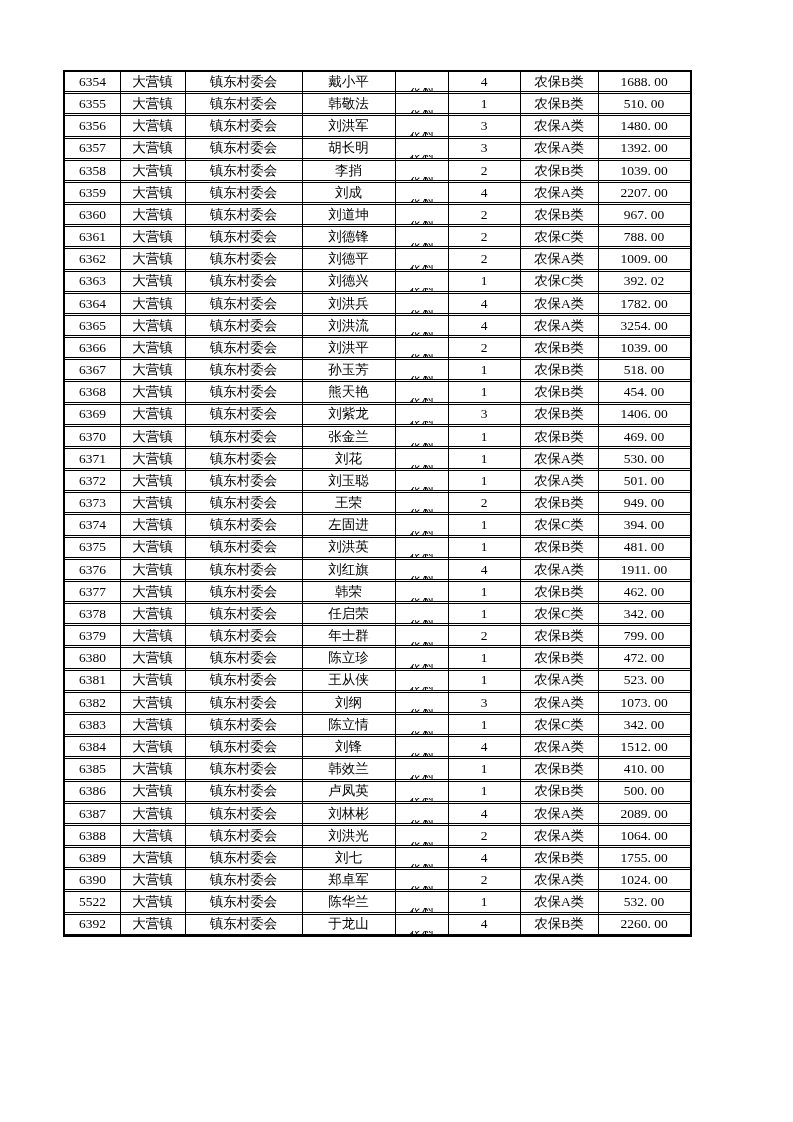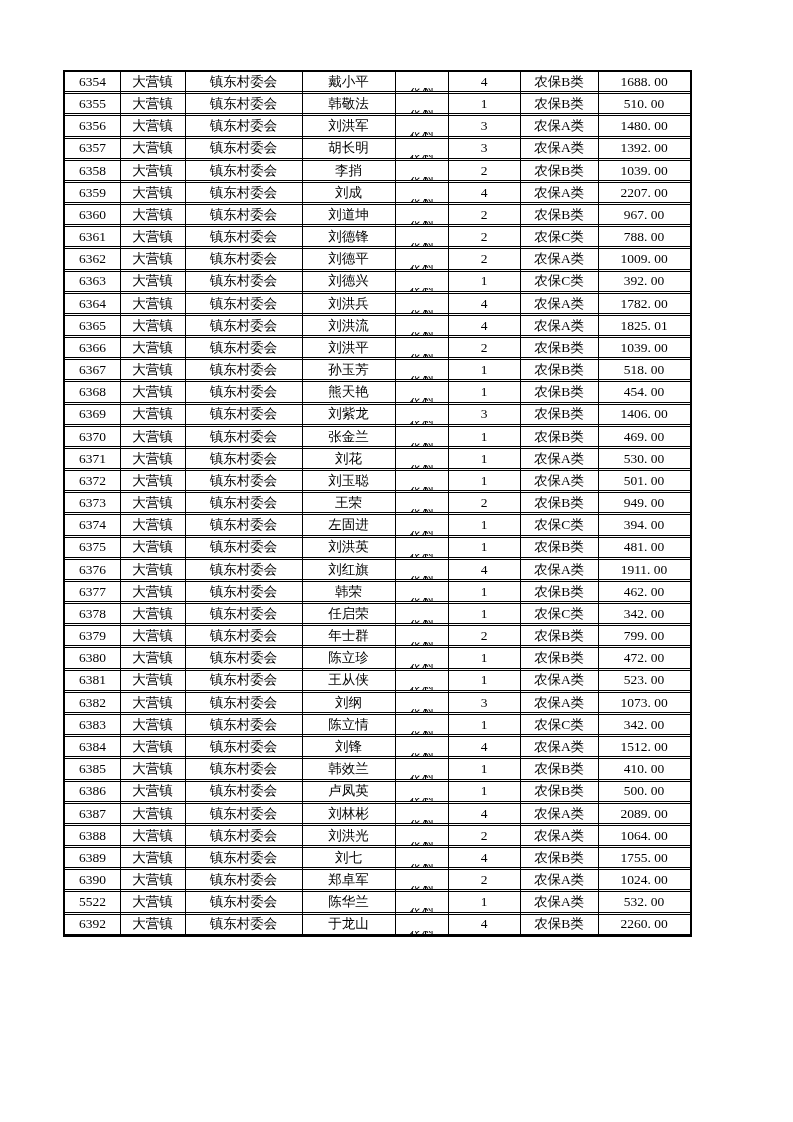--- a/index.html
+++ b/index.html
@@ -169,41 +169,41 @@
         <div class="cell c7">1009. 00</div>
       </div>
       <div class="row">
         <div class="cell c0">6363</div>
         <div class="cell c1">大营镇</div>
         <div class="cell c2">镇东村委会</div>
         <div class="cell c3">刘德兴</div>
         <div class="cell c4">农村</div>
         <div class="cell c5">1</div>
         <div class="cell c6">农保C类</div>
-        <div class="cell c7">392. 00</div>
+        <div class="cell c7">392. 02</div>
       </div>
       <div class="row">
         <div class="cell c0">6364</div>
         <div class="cell c1">大营镇</div>
         <div class="cell c2">镇东村委会</div>
         <div class="cell c3">刘洪兵</div>
         <div class="cell c4">农村</div>
         <div class="cell c5">4</div>
         <div class="cell c6">农保A类</div>
         <div class="cell c7">1782. 00</div>
       </div>
       <div class="row">
         <div class="cell c0">6365</div>
         <div class="cell c1">大营镇</div>
         <div class="cell c2">镇东村委会</div>
         <div class="cell c3">刘洪流</div>
         <div class="cell c4">农村</div>
         <div class="cell c5">4</div>
         <div class="cell c6">农保A类</div>
-        <div class="cell c7">1825. 01</div>
+        <div class="cell c7">3254. 00</div>
       </div>
       <div class="row">
         <div class="cell c0">6366</div>
         <div class="cell c1">大营镇</div>
         <div class="cell c2">镇东村委会</div>
         <div class="cell c3">刘洪平</div>
         <div class="cell c4">农村</div>
         <div class="cell c5">2</div>
         <div class="cell c6">农保B类</div>
         <div class="cell c7">1039. 00</div>

